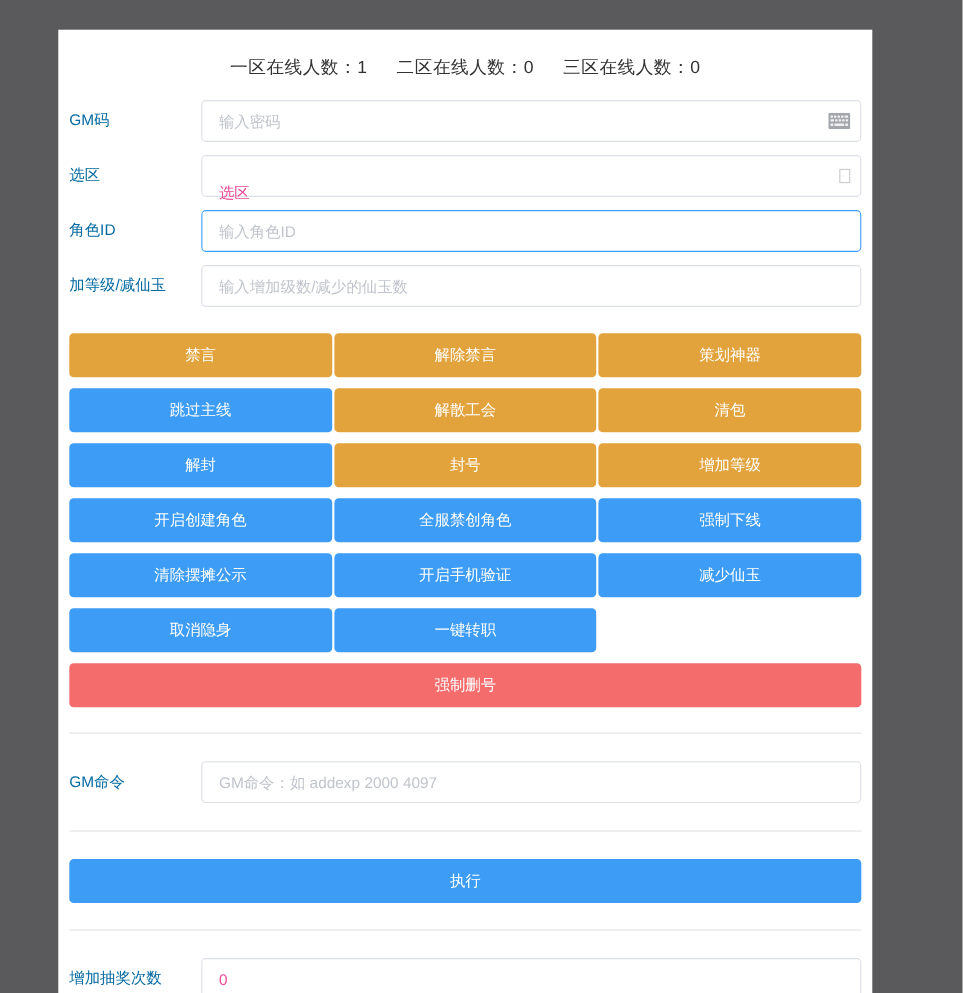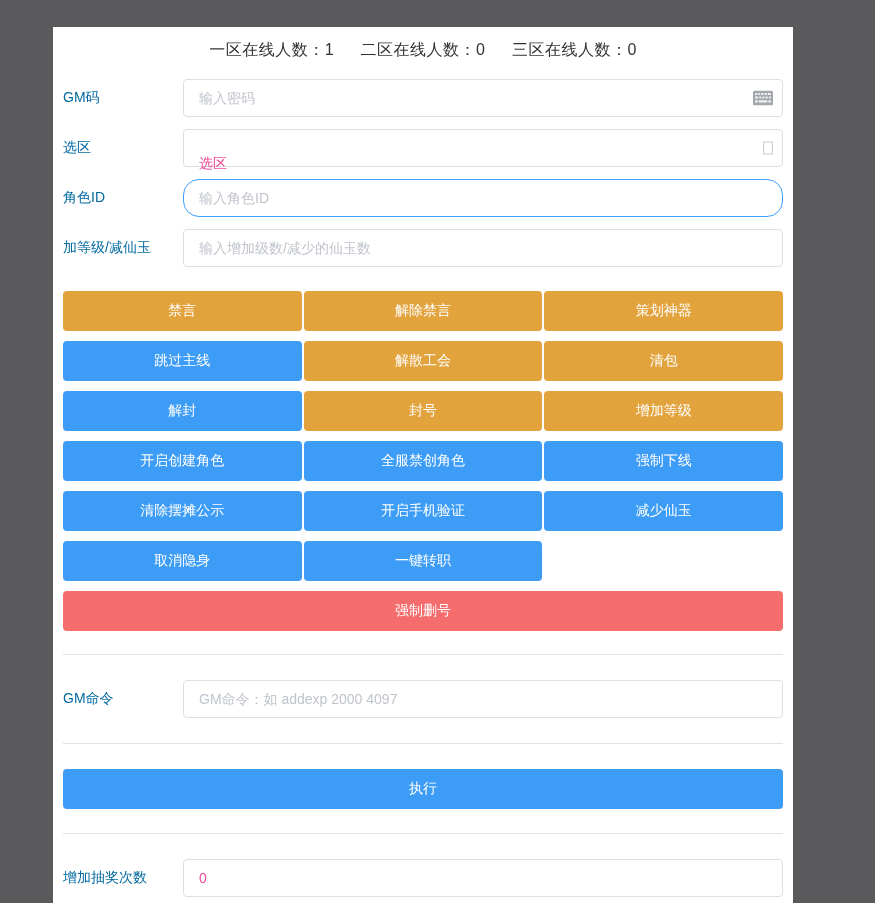--- a/index.html
+++ b/index.html
@@ -13,21 +13,21 @@
   .panel {
     position: absolute;
     left: 53px; top: 27px;
     width: 740px; height: 876px;
     background: var(--panel-bg, #ffffff);
     padding: 0 10px;
   }
 
   
   .online-bar {
-    padding: 13px 0 20px;
+    padding: 25px 0 20px;
     text-align: center;
     font-size: 16px;
     color: #333333;
     line-height: 19px;
   }
   .online-bar span { margin: 0 11px; letter-spacing: 0.5px; }
 
   
   .form-row {
     display: flex;
@@ -48,21 +48,21 @@
     border: 1px solid var(--border, #dcdfe6);
     border-radius: 4px;
     padding: 15px 15px;
     font-size: 14px;
     color: #ec4899;
     background: #ffffff;
     outline: none;
     font-family: inherit;
   }
   .control::placeholder { color: #c0c4cc; opacity: 1; }
-  .control.focused { border-color: var(--focus, #409eff); border-radius: 16px; }
+  .control.focused { border-color: var(--focus, #409eff); }
 
   .input-suffix {
     position: absolute;
     right: 10px; top: 50%;
     transform: translateY(-50%);
     display: flex; align-items: center;
     pointer-events: none;
   }
   .box-glyph {
     width: 10px; height: 13px;

